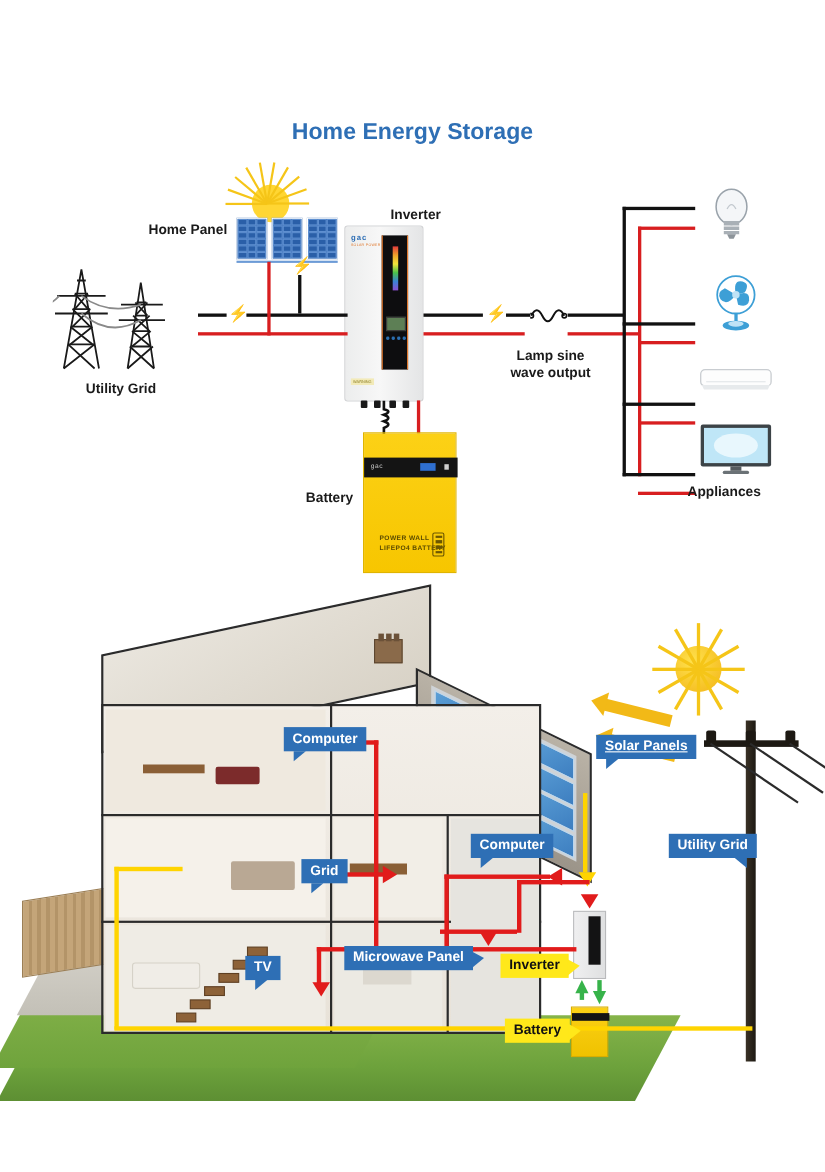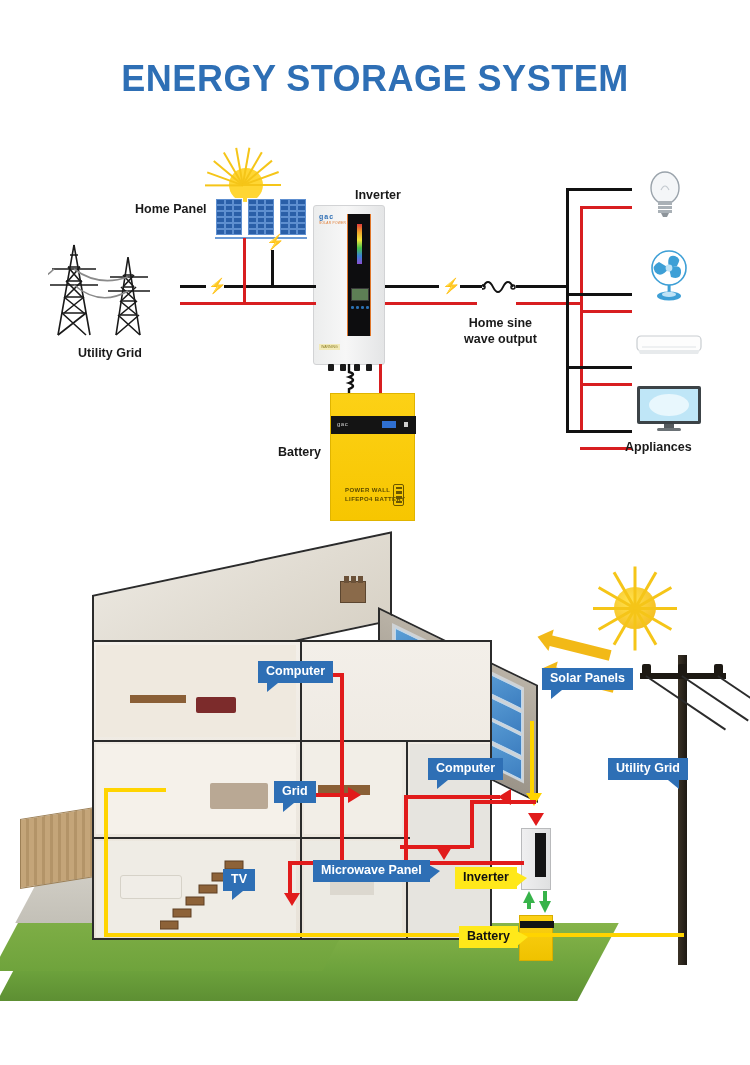--- a/index.html
+++ b/index.html
@@ -205,21 +205,21 @@
   .s-inv .sc { position:absolute; left:13px; top:4px; width:11px; height:44px; background:#131314; }
   .s-bat { position:absolute; left:519px; top:370px; width:34px; height:46px;
     background:linear-gradient(180deg,#fcd116,#efc200); border:1px solid #d9ae00; }
   .s-bat .st { position:absolute; left:0; top:5px; width:34px; height:7px; background:#141414; }
 </style>
 </head>
 <body>
 
 <div class="page">
 
-  <div class="title">ENERGY STORAGE SYSTEM</div>
+  <div class="subtitle">Home Energy Storage</div>
 
   <div class="schematic">
 
     <div class="sun-top">
       <div class="sun-core"></div>
       <div class="ray" style="transform:rotate(180deg)"></div>
       <div class="ray" style="transform:rotate(200deg)"></div>
       <div class="ray" style="transform:rotate(220deg)"></div>
       <div class="ray" style="transform:rotate(240deg)"></div>
       <div class="ray" style="transform:rotate(260deg)"></div>
@@ -373,21 +373,21 @@
     <svg style="position:absolute; left:482px; top:126px;" width="34" height="18" viewBox="0 0 34 18">
       <path d="M1 11 Q6 1 11 11 Q16 21 21 11 Q26 1 31 11" stroke="#111" stroke-width="1.8" fill="none"></path>
       <circle cx="1" cy="11" r="2" fill="none" stroke="#111" stroke-width="1.5"></circle>
       <circle cx="31" cy="11" r="2" fill="none" stroke="#111" stroke-width="1.5"></circle>
     </svg>
     <div class="wire-b" style="left:516px; top:135px; width:52px; height:3px;"></div>
     <div class="wire-r" style="left:385px; top:152px; width:92px; height:3px;"></div>
     <div class="wire-r" style="left:516px; top:152px; width:64px; height:3px;"></div>
 
     <div class="lbl" style="left:464px; top:166px; line-height:1.25; text-align:center;">
-      <div>Home sine</div>
+      <div>Lamp sine</div>
       <div>wave output</div>
     </div>
 
     <div class="wire-b" style="left:566px; top:38px; width:3px; height:245px;"></div>
     <div class="wire-r" style="left:580px; top:56px; width:3px; height:227px;"></div>
 
     <div class="wire-b" style="left:566px; top:38px;  width:66px; height:3px;"></div>
     <div class="wire-r" style="left:580px; top:56px;  width:52px; height:3px;"></div>
     <div class="wire-b" style="left:566px; top:143px; width:66px; height:3px;"></div>
     <div class="wire-r" style="left:580px; top:160px; width:52px; height:3px;"></div>
@@ -555,21 +555,21 @@
     <div class="arrowhead ah-down" style="left:436px; top:302px;"></div>
     <div class="redline" style="left:470px; top:255px; width:4px; height:48px;"></div>
     <div class="redline" style="left:470px; top:255px; width:66px; height:4px;"></div>
     <div class="arrowhead ah-down" style="left:528px; top:268px;"></div>
 
     <div class="callout tl-bl" style="left:258px; top:116px;">
       <span>Computer</span>
       <span class="tail"></span>
     </div>
 
-    <div class="callout tl-bl" style="left:542px; top:123px;">
+    <div class="callout tl-bl" style="left:542px; top:123px;text-decoration:underline;">
       <span>Solar Panels</span>
       <span class="tail"></span>
     </div>
 
     <div class="callout tl-bl" style="left:428px; top:213px;">
       <span>Computer</span>
       <span class="tail"></span>
     </div>
 
     <div class="callout tl-br" style="left:608px; top:213px;">

